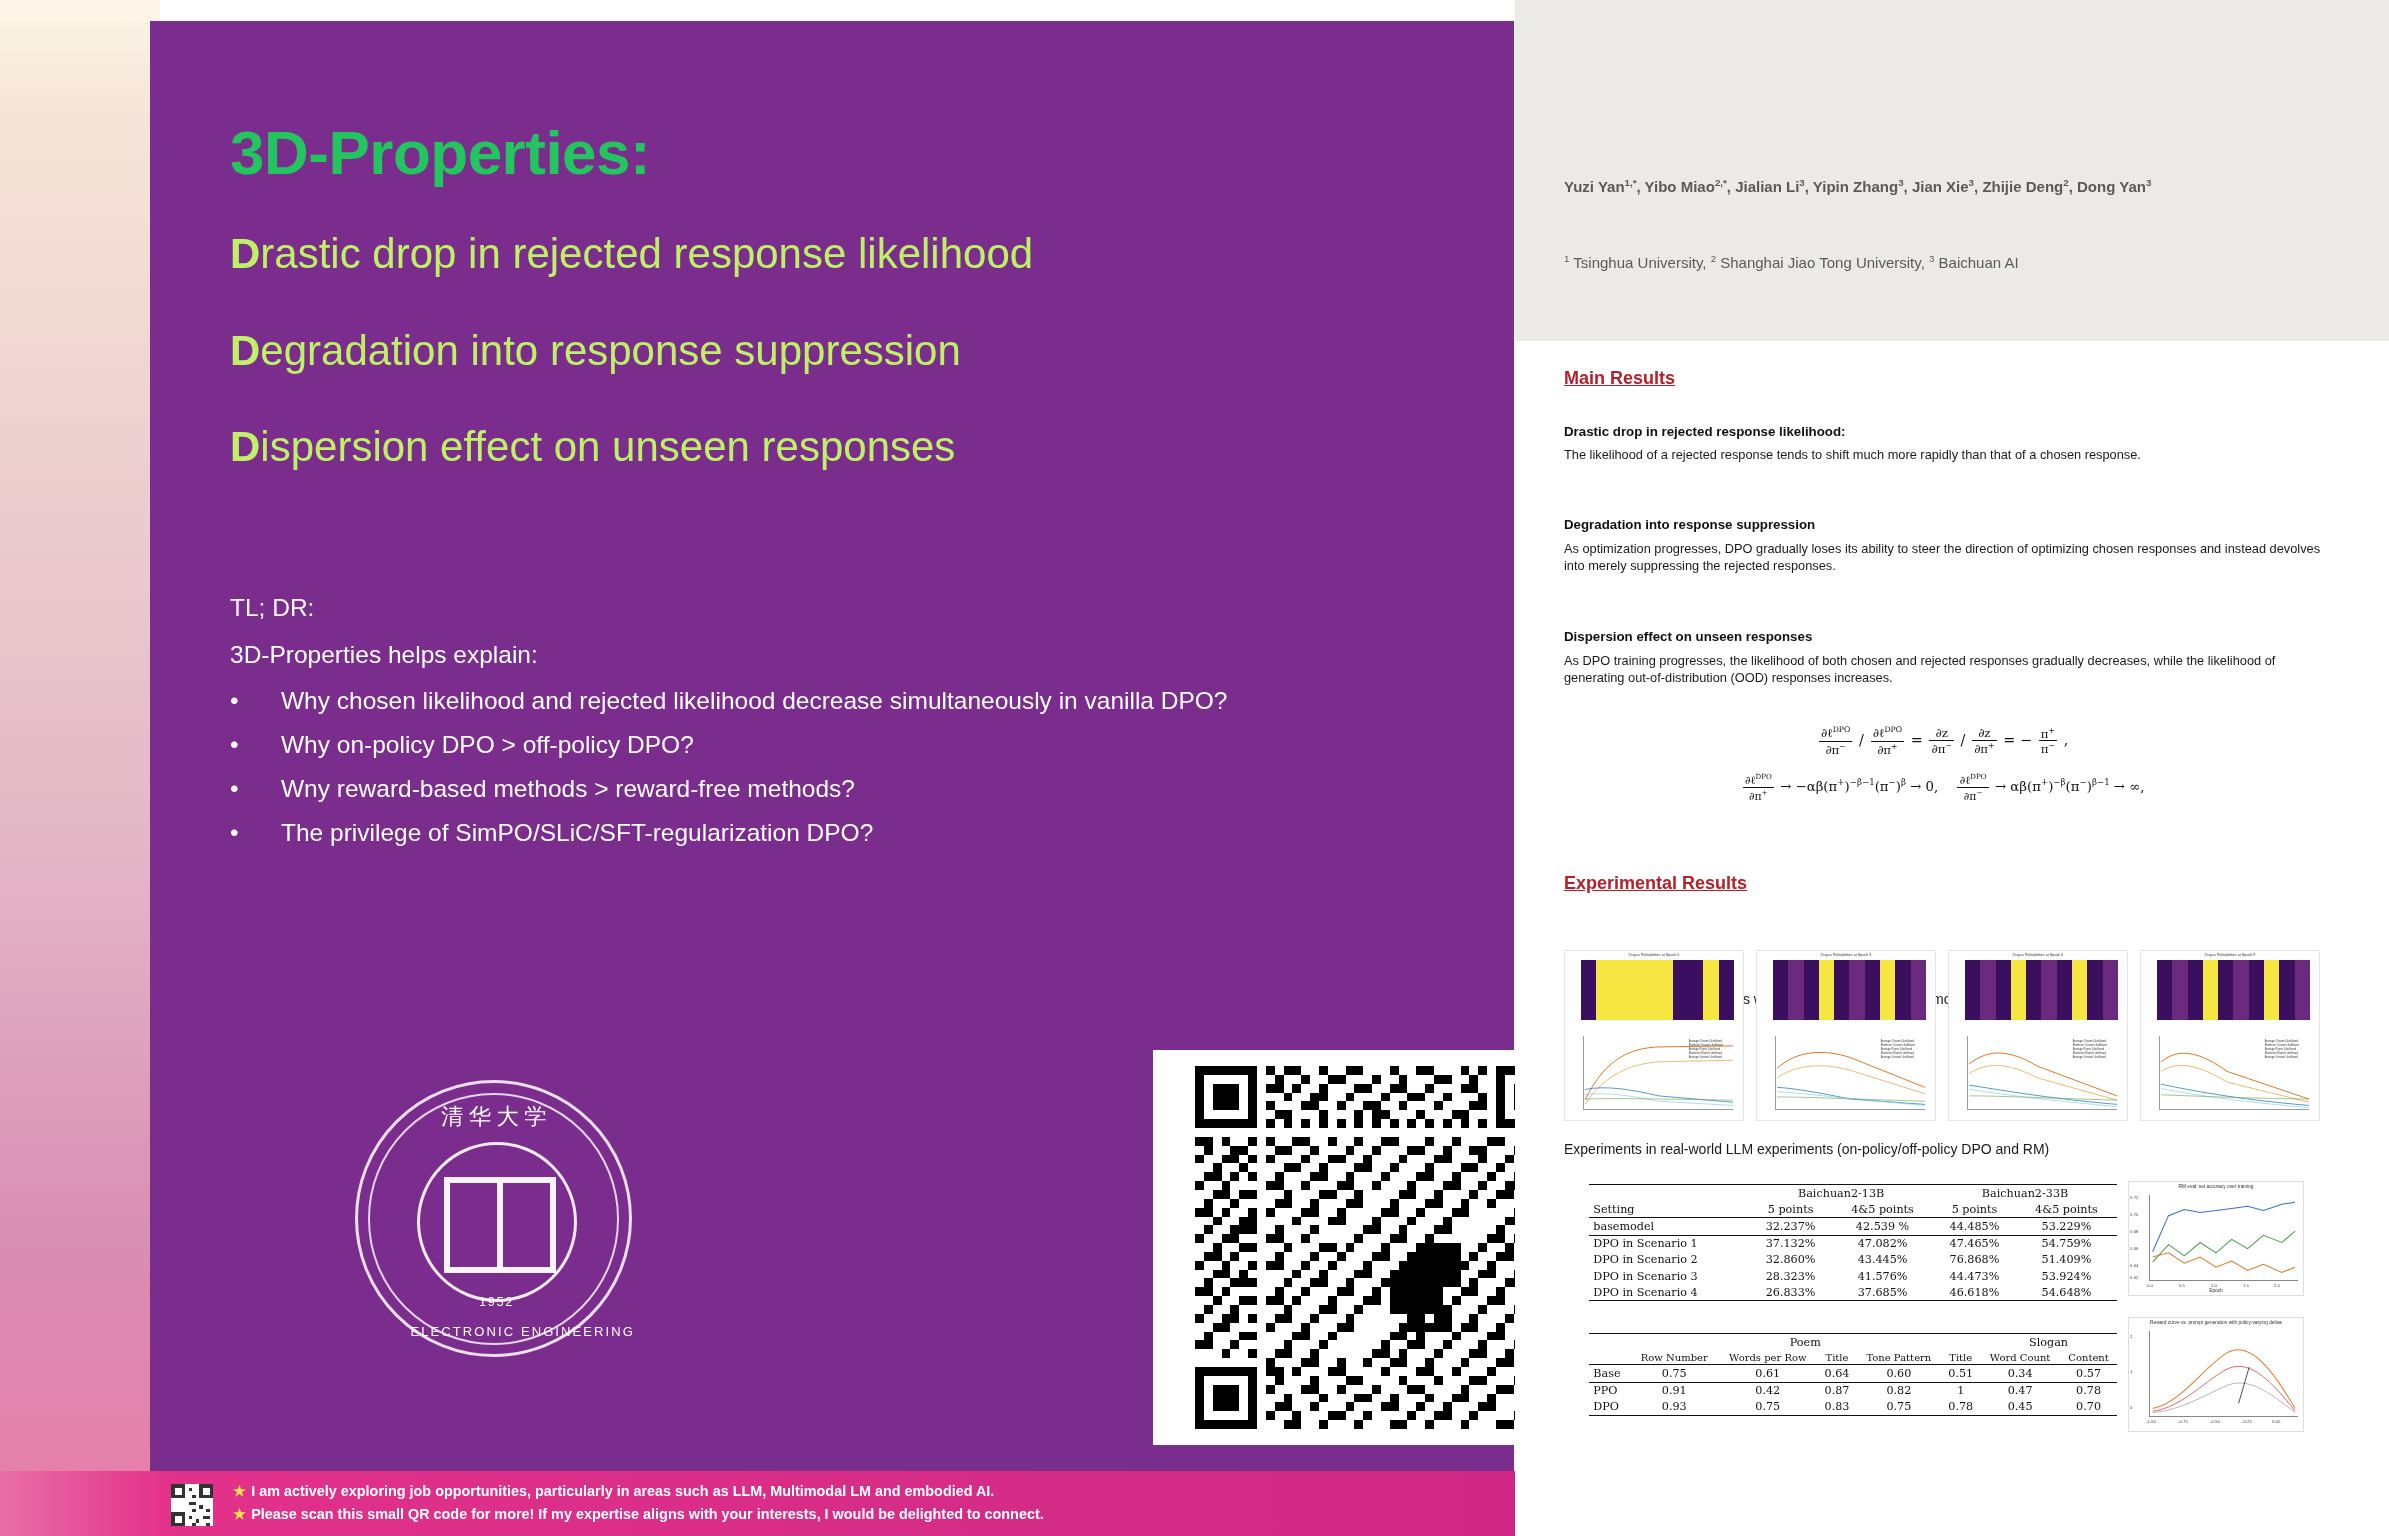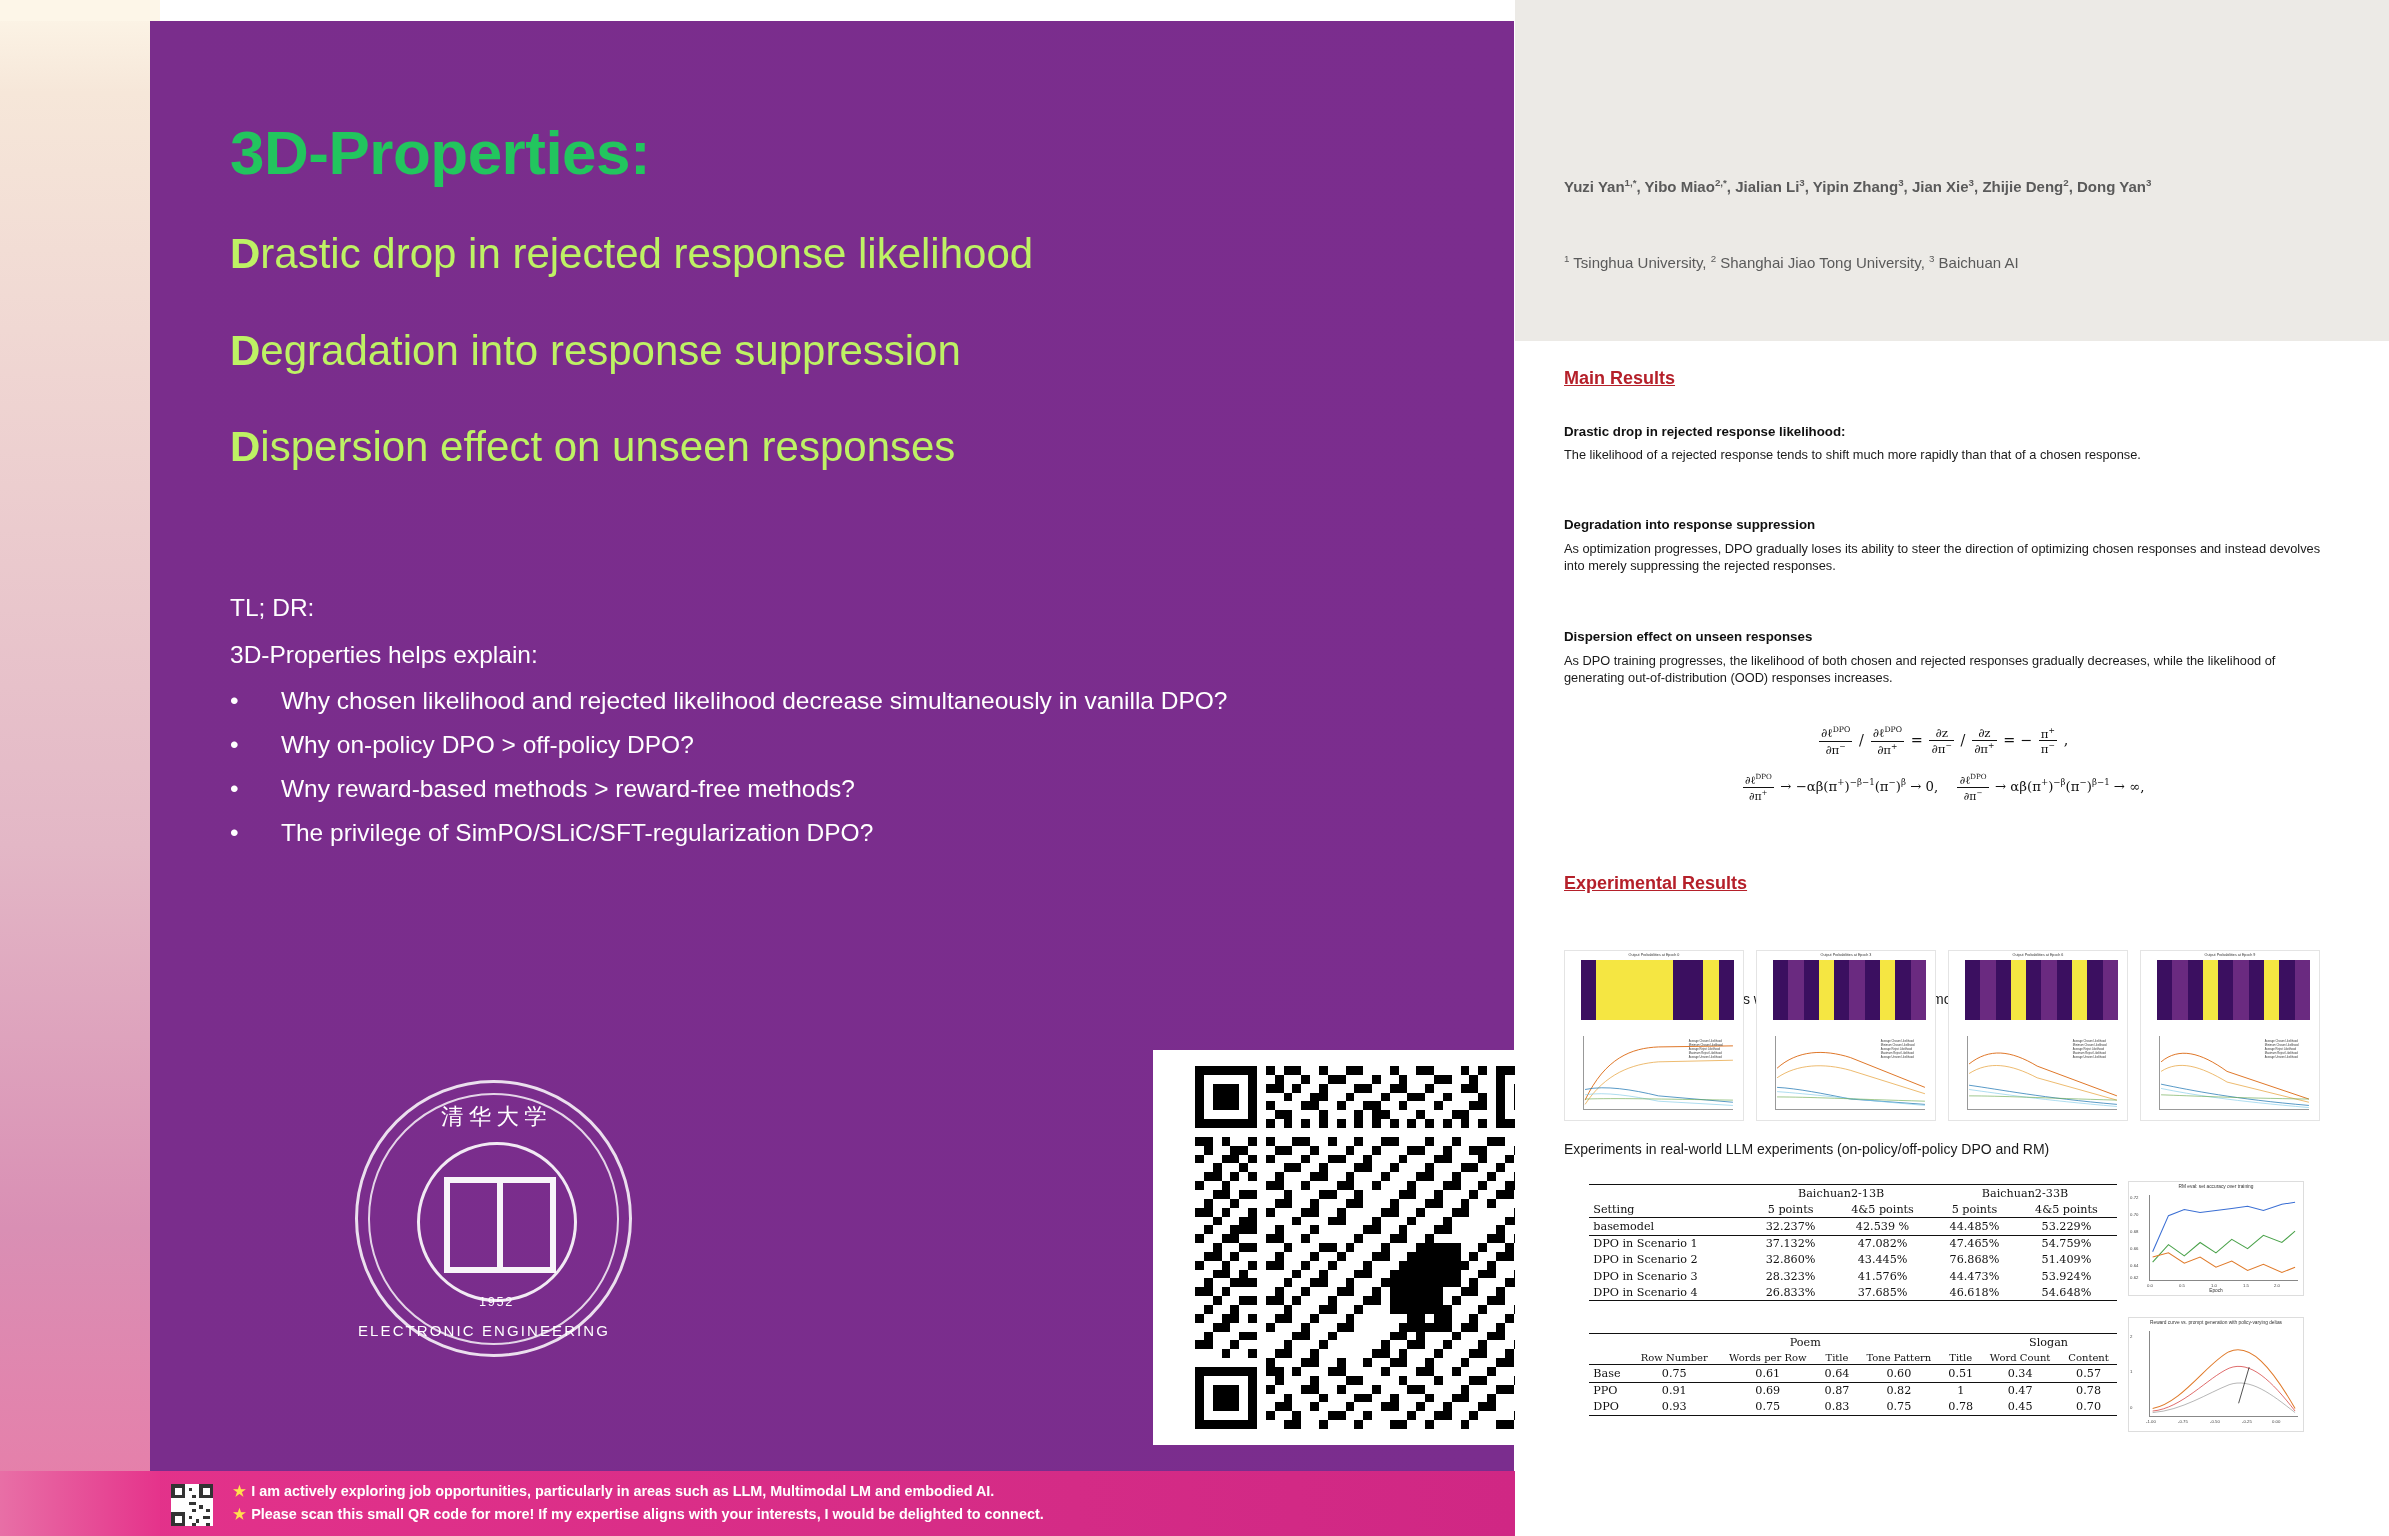--- a/index.html
+++ b/index.html
@@ -81,22 +81,22 @@
   }
   .seal-core:before{
     content:"";position:absolute;left:50%;top:0;margin-left:-3.2px;width:6.4px;height:100%;
     background:rgba(255,255,255,0.95);
   }
   .seal-top-text{
     position:absolute;left:0;top:18px;width:277px;text-align:center;
     color:#ffffff;font-size:22.4px;letter-spacing:5.3px;font-family:"DejaVu Sans",sans-serif;
   }
   .seal-bottom-text{
-    position:absolute;left:0;bottom:15px;width:277px;text-align:left;
-    color:#ffffff;font-size:15px;letter-spacing:2.1px;
+    position:absolute;left:0;bottom:15px;width:277px;text-align:right;
+    color:#ffffff;font-size:13px;letter-spacing:2.1px;
   }
   .seal-year{
     position:absolute;left:0;bottom:45px;width:277px;text-align:center;
     color:#ffffff;font-size:12.8px;letter-spacing:1.6px;
   }
 
   
   .qr-big{
     position:absolute;left:1003px;top:1029px;width:448px;height:395px;background:#ffffff;
     padding:0;box-sizing:border-box;
@@ -984,21 +984,21 @@
       <td>0.61</td>
       <td>0.64</td>
       <td>0.60</td>
       <td>0.51</td>
       <td>0.34</td>
       <td>0.57</td>
     </tr>
     <tr class="rule-mid">
       <td class="lcell">PPO</td>
       <td>0.91</td>
-      <td class="b">0.69</td>
+      <td class="b">0.42</td>
       <td class="b">0.87</td>
       <td class="b">0.82</td>
       <td class="b">1</td>
       <td class="b">0.47</td>
       <td class="b">0.78</td>
     </tr>
     <tr class="rule-bot">
       <td class="lcell">DPO</td>
       <td class="b">0.93</td>
       <td>0.75</td>

